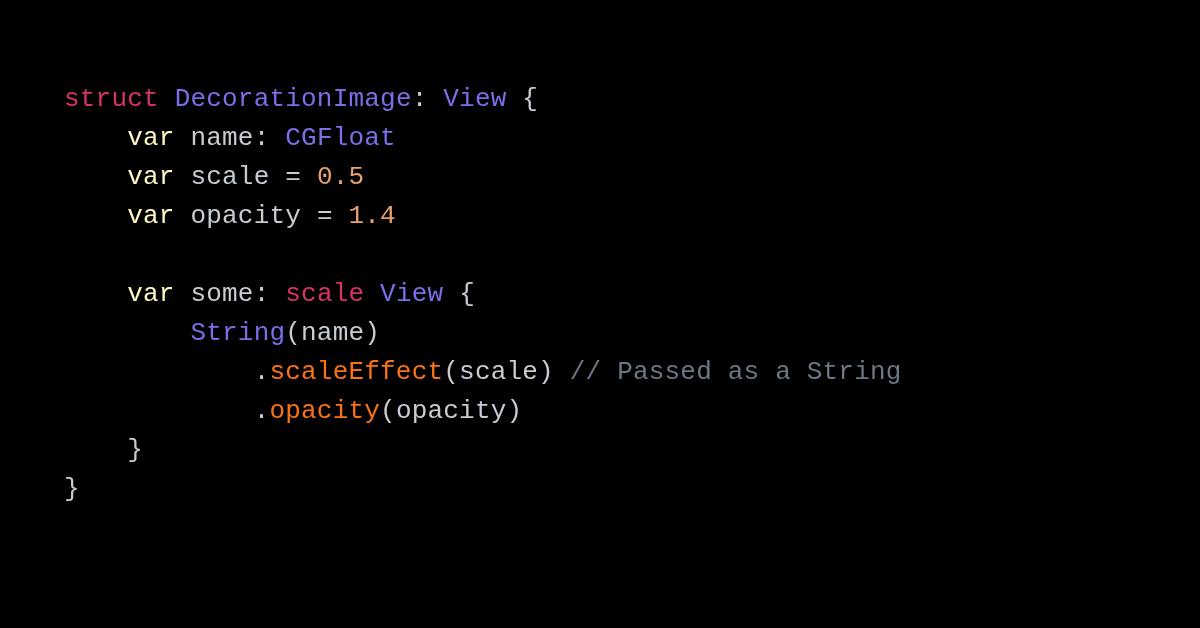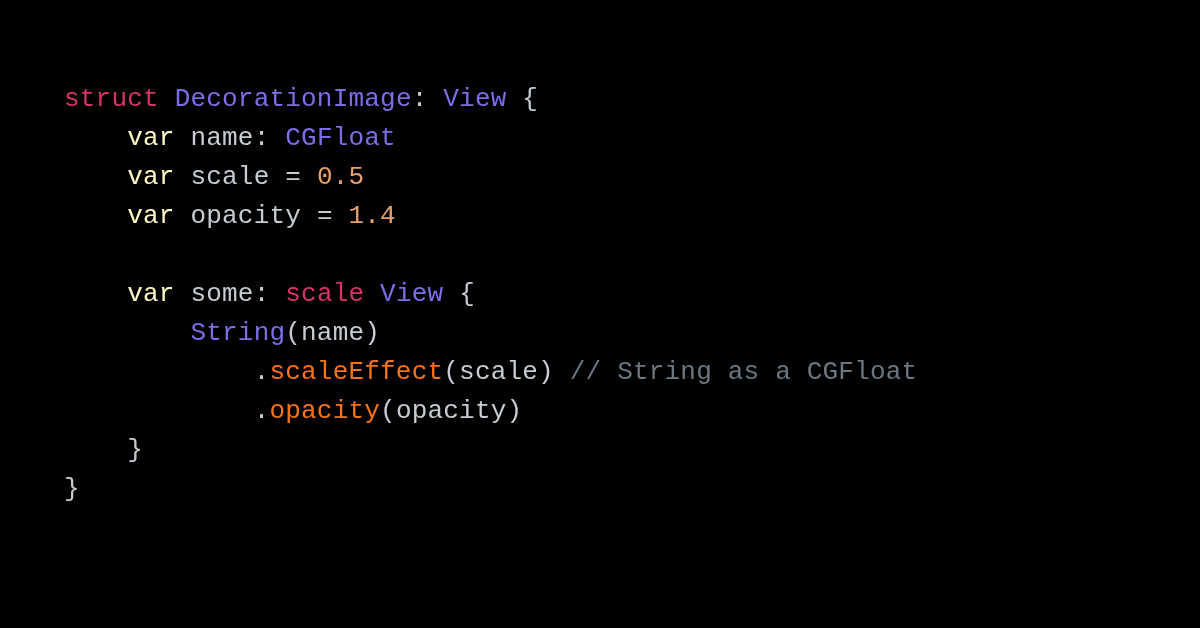--- a/index.html
+++ b/index.html
@@ -30,16 +30,16 @@
 </head>
 <body>
 
 <pre class="code-block"><span class="kw-struct">struct</span><span class="plain"> </span><span class="typename">DecorationImage</span><span class="plain">: </span><span class="typename">View</span><span class="punct"> {</span>
 <span class="plain">    </span><span class="kw-var">var</span><span class="plain"> </span><span class="plain">name</span><span class="plain">: </span><span class="typename">CGFloat</span>
 <span class="plain">    </span><span class="kw-var">var</span><span class="plain"> </span><span class="plain">scale</span><span class="plain"> = </span><span class="num">0.5</span>
 <span class="plain">    </span><span class="kw-var">var</span><span class="plain"> </span><span class="plain">opacity</span><span class="plain"> = </span><span class="num">1.4</span>
 
 <span class="plain">    </span><span class="kw-var">var</span><span class="plain"> </span><span class="plain">some</span><span class="plain">: </span><span class="kw-struct">scale</span><span class="plain"> </span><span class="typename">View</span><span class="punct"> {</span>
 <span class="plain">        </span><span class="typename">String</span><span class="punct">(</span><span class="plain">name</span><span class="punct">)</span>
-<span class="plain">            </span><span class="punct">.</span><span class="method">scaleEffect</span><span class="punct">(</span><span class="plain">scale</span><span class="punct">) </span><span class="comment">// String as a CGFloat</span>
+<span class="plain">            </span><span class="punct">.</span><span class="method">scaleEffect</span><span class="punct">(</span><span class="plain">scale</span><span class="punct">) </span><span class="comment">// Passed as a String</span>
 <span class="plain">            </span><span class="punct">.</span><span class="method">opacity</span><span class="punct">(</span><span class="plain">opacity</span><span class="punct">)</span>
 <span class="plain">    </span><span class="punct">}</span>
 <span class="punct">}</span></pre>
 
 </body></html>

